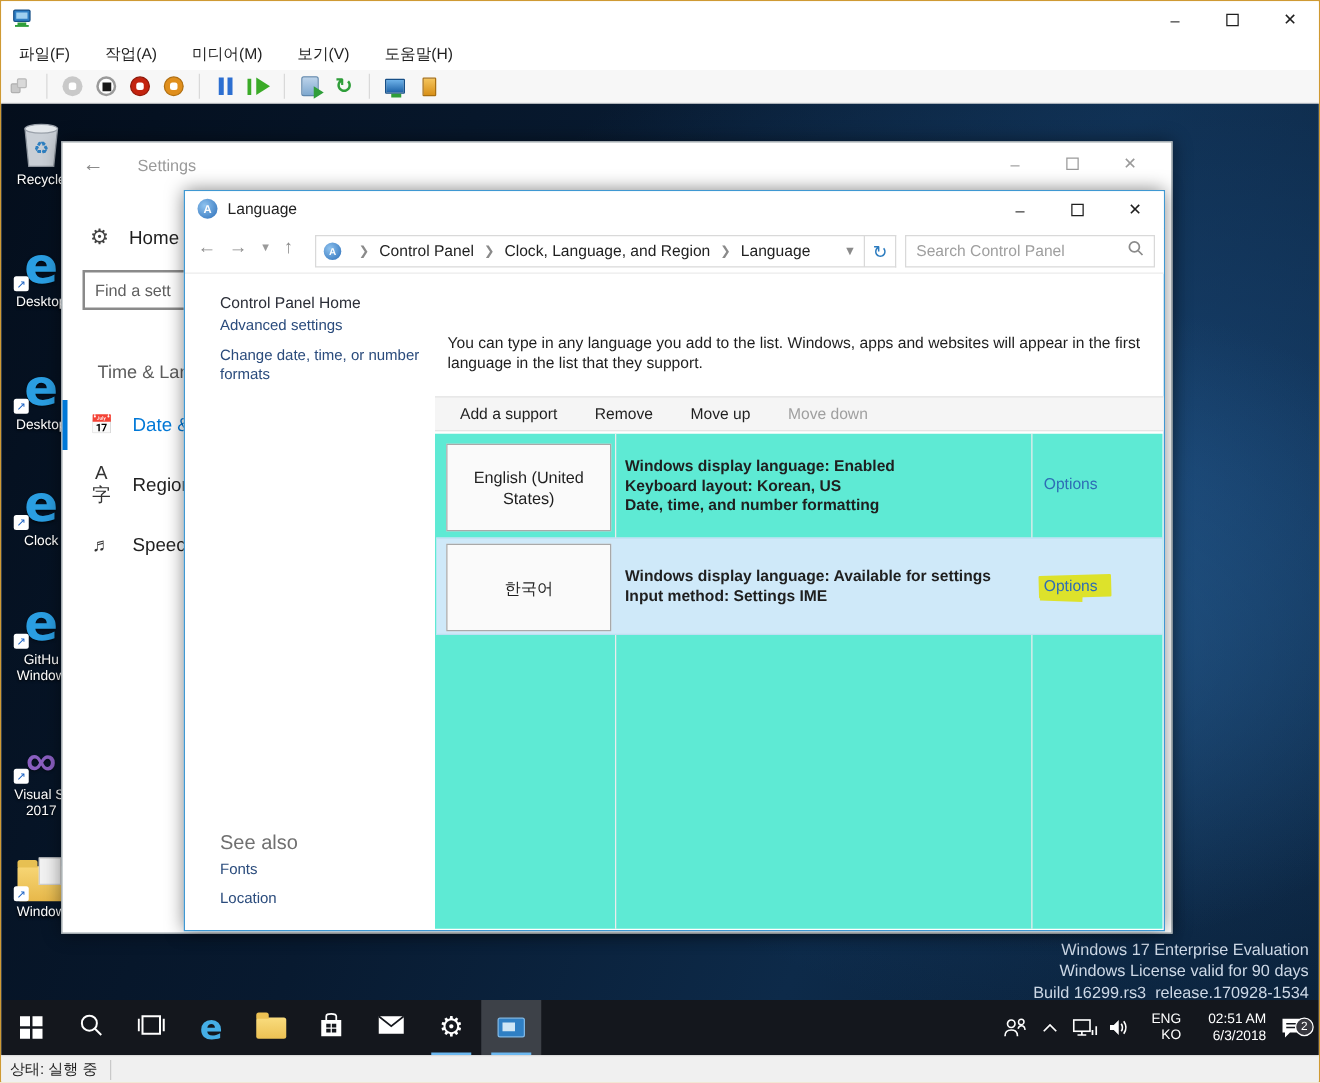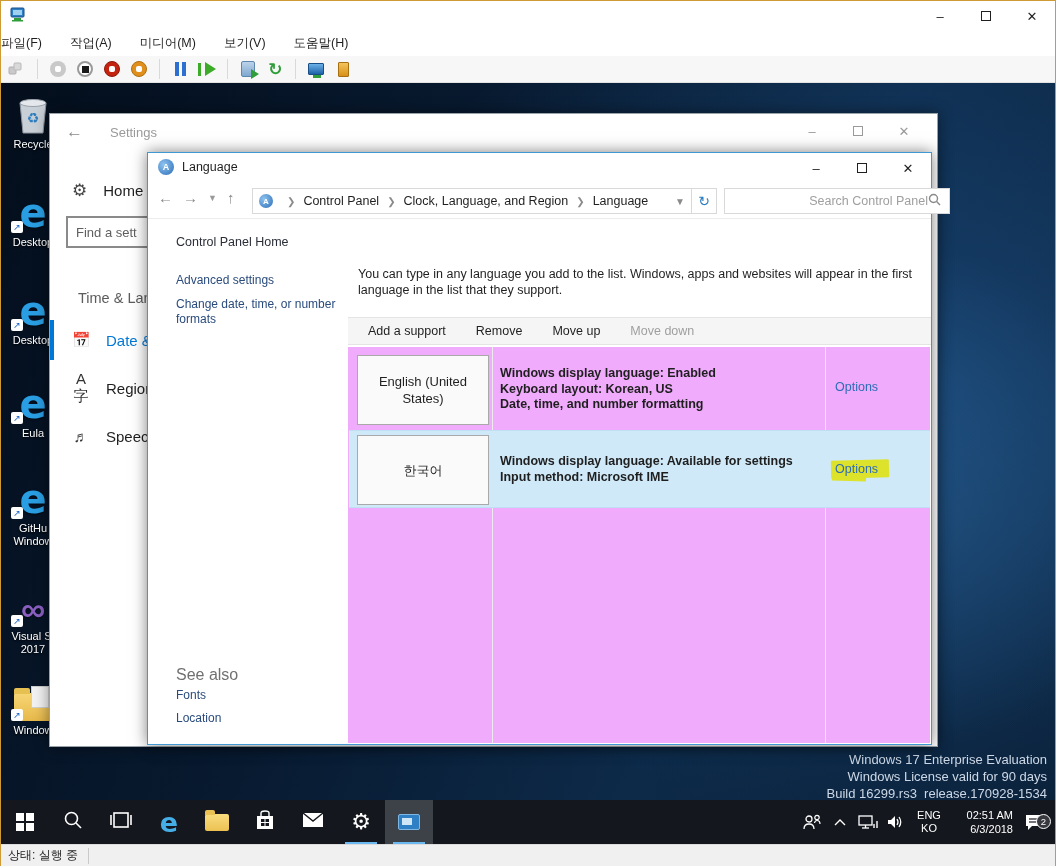--- a/index.html
+++ b/index.html
@@ -7,21 +7,21 @@
   body { font-family:"Liberation Sans","DejaVu Sans",sans-serif; overflow:hidden; background:#fff; }
   .app { position:relative; width:1056px; height:866px; border:1px solid #cf9a33; background:#fff; }
 
   
   .titlebar { position:absolute; left:0; top:0; width:100%; height:30px; background:#fff; display:flex; align-items:center; }
   .titlebar .appicon { margin:0 6px 0 9px; }
   .titlebar .title { font-size:12.5px; color:#1f1f1f; }
   .win-controls { position:absolute; right:0; top:0; height:30px; display:flex; }
   .win-btn { width:46px; height:30px; display:flex; align-items:center; justify-content:center; font-size:13px; color:#1f1f1f; }
   .win-btn .sq { width:10px; height:10px; border:1px solid #1f1f1f; display:block; }
-  .menubar { position:absolute; left:0; top:30px; width:100%; height:25px; background:#fff; display:flex; align-items:center; gap:28px; }
+  .menubar { position:absolute; left:0; top:30px; width:100%; height:25px; background:#fff; display:flex; align-items:center; padding-left:14px; gap:28px; }
   .menubar .mitem { font-size:12.5px; color:#1f1f1f; }
   .toolbar { position:absolute; left:0; top:55px; width:100%; height:27px; background:#f7f7f7; border-bottom:1px solid #e3e3e3; display:flex; align-items:center; padding-left:6px; gap:7px; }
   .tsep { width:1px; height:20px; background:#d9d9d9; margin:0 3px; }
   .tico { width:20px; height:20px; display:flex; align-items:center; justify-content:center; }
   .circ { width:16px; height:16px; border-radius:50%; display:flex; align-items:center; justify-content:center; }
   .circ.gray { background:#c9c9c9; }
   .circ.white { background:#fff; border:2px solid #9a9a9a; }
   .circ.red { background:#c3230f; border:1px solid #8f1a0b; }
   .circ.orange { background:#e08f1d; border:1px solid #b06f12; }
   .dotw { width:6px; height:6px; background:#fff; border-radius:2px; }
@@ -79,36 +79,36 @@
   .ltb .lico { position:absolute; left:10px; top:6px; }
   .ltb .ltitle { position:absolute; left:34px; top:7px; font-size:12.5px; color:#1f1f1f; }
   .ltb .lctrls { position:absolute; right:0; top:0; display:flex; }
   .navbar { position:relative; height:36px; border-bottom:1px solid #ececec; background:#fff; }
   .nav-arrows { position:absolute; left:10px; top:6px; display:flex; align-items:center; gap:10px; color:#8a8a8a; font-size:15px; }
   .nav-arrows .small { font-size:9px; color:#9a9a9a; }
   .crumbbar { position:absolute; left:104px; top:5px; width:440px; height:26px; border:1px solid #d9d9d9; display:flex; align-items:center; padding:0 6px; font-size:12.5px; color:#1f1f1f; background:#fff; }
   .crumbbar .csep { color:#8a8a8a; margin:0 8px; font-size:10px; }
   .crumbbar .chev { margin-left:auto; color:#8a8a8a; font-size:10px; }
   .refreshbtn { position:absolute; left:544px; top:5px; width:25px; height:26px; border:1px solid #d9d9d9; border-left:none; display:flex; align-items:center; justify-content:center; color:#2b7bbf; font-size:14px; background:#fff; }
-  .searchbox { position:absolute; left:576px; top:5px; width:226px; height:26px; border:1px solid #d9d9d9; display:flex; align-items:center; padding:0 8px; background:#fff;text-align:right; }
+  .searchbox { position:absolute; left:576px; top:5px; width:200px; height:26px; border:1px solid #d9d9d9; display:flex; align-items:center; padding:0 8px; background:#fff; }
   .searchbox .ph { font-size:12.5px; color:#9f9f9f; flex:1; }
   .lbody { position:absolute; left:0; top:66px; right:0; bottom:0; }
   .lside { position:absolute; left:0; top:0; width:200px; bottom:0; padding:16px 0 0 28px; }
   .cph { font-size:12.5px; color:#2b2e38; }
-  .task-link { font-size:12px; color:#2a4b7c; margin-top:24px; line-height:15px; width:160px; }
+  .task-link { font-size:12px; color:#2a4b7c; margin-top:4px; line-height:15px; width:160px; }
   .task-link + .task-link { margin-top:9px; }
   .seealso { position:absolute; left:28px; top:447px; font-size:16px; color:#707070; }
   .see-link { position:absolute; left:28px; font-size:12px; color:#2a4b7c; }
   .lmain { position:absolute; left:200px; top:0; right:0; bottom:0; }
   .lhead { position:absolute; left:10px; top:12px; font-size:19px; color:#215a9e; font-weight:normal; }
   .ldesc { position:absolute; left:10px; top:48px; width:560px; font-size:12.5px; color:#1f1f1f; line-height:15.5px; }
   .lactions { position:absolute; left:0; top:98px; right:0; height:28px; background:#f5f5f5; border-top:1px solid #e4e4e4; border-bottom:1px solid #e4e4e4; display:flex; align-items:center; }
   .abtn { font-size:12.5px; color:#1f1f1f; margin-left:10px; padding:0 10px; }
   .abtn.disabled { color:#9f9f9f; }
-  .llist { position:absolute; left:0; top:128px; right:1px; bottom:1px; background:#f0abfc; }
+  .llist { position:absolute; left:0; top:128px; right:1px; bottom:1px; background:#5eead4; }
   .colline { position:absolute; top:0; bottom:0; width:1px; background:#ececec; }
   .lrow { position:absolute; left:1px; right:0; height:78px; }
   .lrow.selected { background:#cfe9f9; border-top:1px solid #bfdff2; border-bottom:1px solid #bfdff2; }
   .namebox { position:absolute; left:8px; top:4px; width:132px; height:70px; background:#fafafa; border:1px solid #a9a9a9; display:flex; align-items:center; justify-content:center; text-align:center; font-size:13px; color:#1f1f1f; line-height:17px; padding:4px; }
   .ldetails { position:absolute; left:151px; font-size:12.5px; color:#1f1f1f; line-height:15.5px;font-weight:bold; }
   .optlink { position:absolute; left:486px; font-size:12.5px; color:#2e6db5; }
   .hl { position:relative; z-index:1; }
   .hl .mark { position:absolute; left:-4px; top:-2px; width:58px; height:18px; background:#dde22b; transform:rotate(-1.5deg); z-index:-1; border-radius:1px; }
   .hl .mark2 { position:absolute; left:-3px; top:13px; width:34px; height:6px; background:#dde22b; transform:rotate(2deg); z-index:-1; }
 
@@ -120,21 +120,21 @@
   .startgrid { display:grid; grid-template-columns:8px 8px; grid-template-rows:8px 8px; gap:2px; }
   .startgrid i { background:#fff; }
   .tb-e { font-size:27px; font-weight:bold; color:#45aee6; font-family:"DejaVu Sans",sans-serif; }
   .tb-folder { position:relative; width:24px; height:17px; background:linear-gradient(#f9dc7e,#ecc153); border-radius:2px; }
   .tb-folder:before { content:""; position:absolute; left:0; top:-4px; width:10px; height:5px; background:#ecc153; border-radius:2px 2px 0 0; }
   .gearw { color:#fff; font-size:22px; }
   .langapp { width:22px; height:16px; background:#2f7fc4; border:1px solid #7fb7e4; border-radius:2px; position:relative; }
   .langapp i { position:absolute; left:3px; top:3px; width:10px; height:7px; background:#cfe6f6; }
   .tray { margin-left:auto; display:flex; align-items:center; gap:6px; padding-right:6px; }
   .trayico { color:#fff; display:flex; align-items:center; justify-content:center; width:22px; }
-  .lang-ind { color:#fff; font-size:11px; line-height:13px; text-align:center; width:32px; }
+  .lang-ind { color:#fff; font-size:11px; line-height:13px; text-align:right; width:32px; }
   .clock { color:#fff; font-size:11px; line-height:14px; text-align:right; width:62px; }
   .notif { position:relative; width:30px; display:flex; align-items:center; justify-content:center; }
   .badge { position:absolute; right:-2px; bottom:2px; width:15px; height:15px; background:#38383f; border:1px solid #fff; border-radius:50%; color:#fff; font-size:9.5px; display:flex; align-items:center; justify-content:center; }
 
   
   .statusbar { position:absolute; left:0; top:843px; width:1054px; height:22px; background:#f0f0f0; border-top:1px solid #dcdcdc; display:flex; align-items:center; }
   .statusbar .stxt { font-size:12px; color:#1f1f1f; margin-left:7px; }
   .statusbar .ssep { width:1px; height:16px; background:#c9c9c9; margin-left:10px; }
 
   .globe { width:16px; height:16px; border-radius:50%; background:radial-gradient(circle at 35% 35%, #8fc3ef, #2a6db8); display:flex; align-items:center; justify-content:center; color:#fff; font-size:9px; font-weight:bold; }
@@ -254,21 +254,21 @@
           <span class="edge-e">e</span>
           <span class="shortcut">↗</span>
         </div>
       <div class="lbl">Desktop</div>
     </div>
     <div class="dicon" style="top:299px">
       <div class="ig">
           <span class="edge-e">e</span>
           <span class="shortcut">↗</span>
         </div>
-      <div class="lbl">Eula</div>
+      <div class="lbl">Clock</div>
     </div>
     <div class="dicon" style="top:394px">
       <div class="ig">
           <span class="edge-e">e</span>
           <span class="shortcut">↗</span>
         </div>
       <div class="lbl">GitHu Window</div>
     </div>
     <div class="dicon" style="top:502px">
       <div class="ig">
@@ -396,21 +396,21 @@
                 <div>Keyboard layout: Korean, US</div>
                 <div>Date, time, and number formatting</div>
               </div>
               <div class="optlink" style="top:29px">Options</div>
             </div>
 
             <div class="lrow selected" style="top:83px">
               <div class="namebox">한국어</div>
               <div class="ldetails" style="top:23px">
                 <div>Windows display language: Available for settings</div>
-                <div>Input method: Microsoft IME</div>
+                <div>Input method: Settings IME</div>
               </div>
               <div class="optlink hl" style="top:31px"><span class="mark"></span><span class="mark2"></span><span>Options</span></div>
             </div>
           </div>
         </div>
       </div>
     </div>
   </div>
 
   <div class="taskbar">

